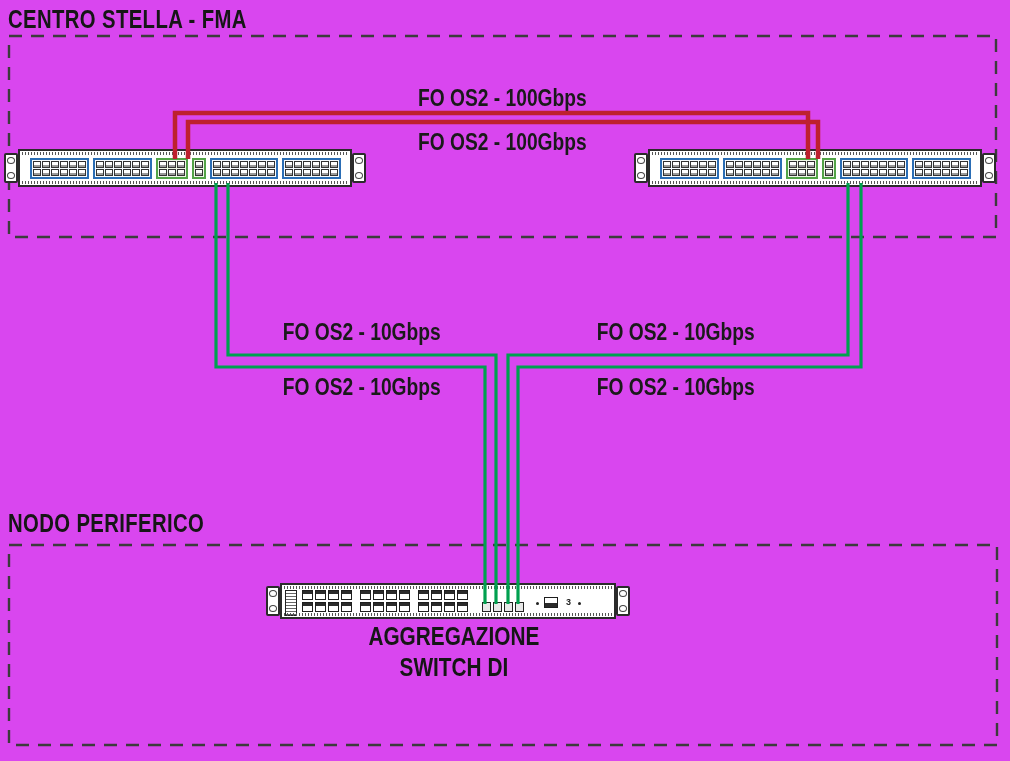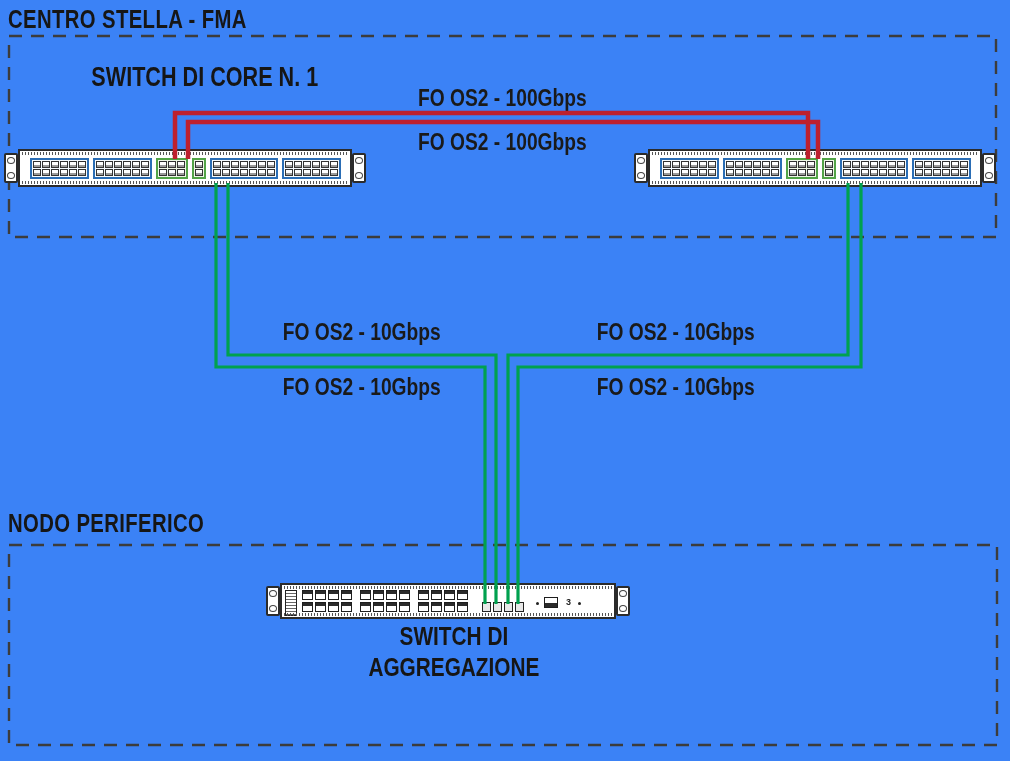--- a/index.html
+++ b/index.html
@@ -1,17 +1,17 @@
 <!DOCTYPE html>
 <html><head>
 <meta charset="utf-8">
 <style>
   html,body{margin:0;padding:0;background:#ffffff;}
   #stage{
-    position:relative;width:1010px;height:761px;background:#3b82f6;overflow:hidden;
+    position:relative;width:1010px;height:761px;background:#d946ef;overflow:hidden;
     font-family:"Liberation Sans", sans-serif;color:#1d1d1f;
   }
   
   .zone-title{
     position:absolute;font-weight:bold;font-size:26px;letter-spacing:.5px;
     white-space:nowrap;transform:scaleX(.78);transform-origin:left top;color:#161616;
   }
   #centro-title{left:8px;top:4px;}
   #nodo-title{left:8px;top:508px;}
   .dev-label{
@@ -89,26 +89,23 @@
 <div id="stage">
 
   <svg id="box-layer" class="layer" width="1010" height="761">
     <rect id="box-centro" x="9" y="36" width="987" height="201" fill="none" stroke-width="2.4" stroke-dasharray="13 9" stroke="#3c3c3c"></rect>
     <rect id="box-nodo" x="9" y="545" width="988" height="200" fill="none" stroke-width="2.4" stroke-dasharray="13 9" stroke="#3c3c3c"></rect>
   </svg>
 
   <div id="centro-title" class="zone-title">CENTRO STELLA - FMA</div>
   <div id="nodo-title" class="zone-title">NODO PERIFERICO</div>
 
-  <div id="core1-label" class="dev-label">
-    <span class="sq">SWITCH DI CORE N. 1</span>
-  </div>
   <div id="agg-label" class="dev-label">
+    <div><span class="sq">AGGREGAZIONE</span></div>
     <div><span class="sq">SWITCH DI</span></div>
-    <div><span class="sq">AGGREGAZIONE</span></div>
   </div>
 
   <div id="l100-top" class="link-label">
     <span class="sq">FO OS2 - 100Gbps</span></div>
   <div id="l100-bot" class="link-label">
     <span class="sq">FO OS2 - 100Gbps</span></div>
   <div id="l10-lt" class="link-label">
     <span class="sq">FO OS2 - 10Gbps</span></div>
   <div id="l10-lb" class="link-label">
     <span class="sq">FO OS2 - 10Gbps</span></div>

